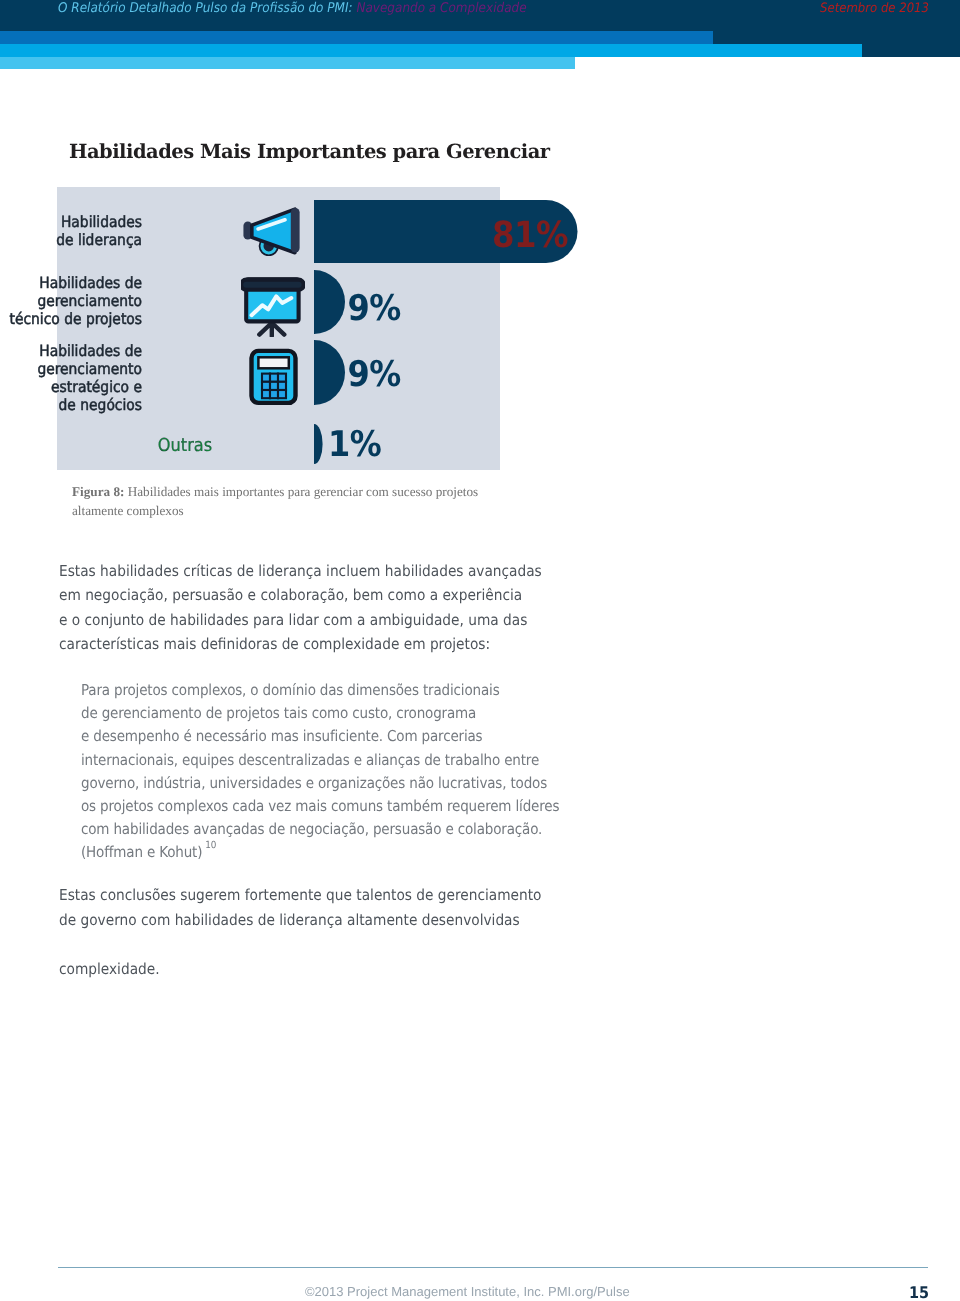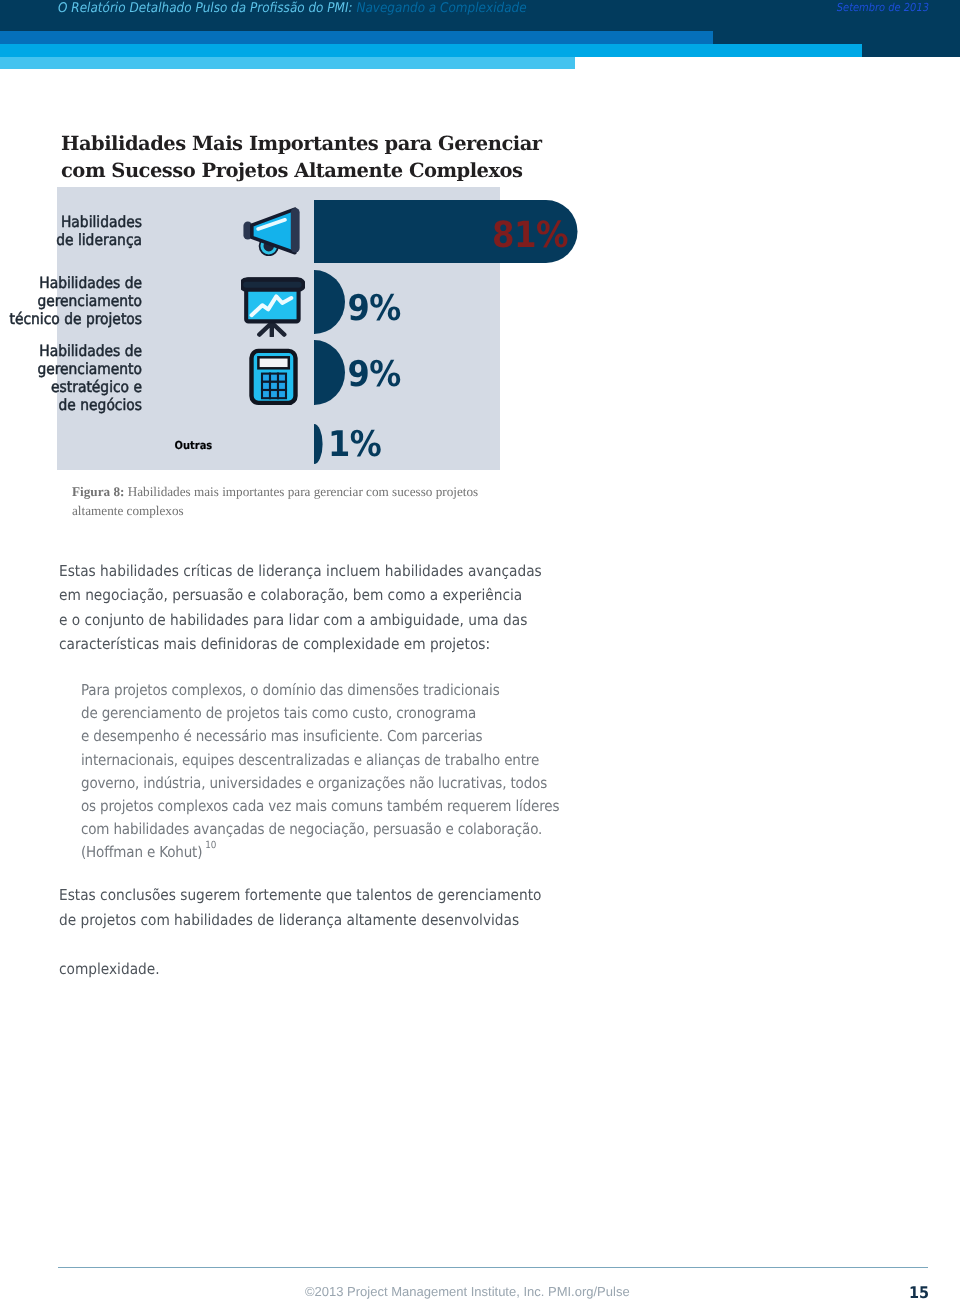--- a/index.html
+++ b/index.html
@@ -3,37 +3,37 @@
 <meta charset="utf-8">
 <title>Pulse</title>
 <style>
   html,body{margin:0;padding:0;}
   body{width:960px;height:1301px;background:#ffffff;font-family:"DejaVu Sans",sans-serif;-webkit-font-smoothing:antialiased;text-rendering:geometricPrecision;}
   .page{position:relative;width:960px;height:1301px;overflow:hidden;}
 
   
   .hdr-band{position:absolute;left:0;top:0;width:960px;height:31px;background:#023b5d;}
   .hdr-title{position:absolute;left:58px;top:1px;font-family:"DejaVu Sans Condensed","DejaVu Sans",sans-serif;font-style:italic;font-size:13.4px;color:#5cc2e8;white-space:nowrap;}
-  .hdr-title b{color:#0369a1;font-weight:400;}
-  .hdr-date{position:absolute;right:31px;top:1px;font-family:"DejaVu Sans Condensed","DejaVu Sans",sans-serif;font-style:italic;font-size:11px;color:#1d4ed8;white-space:nowrap;}
+  .hdr-title b{color:#701a75;font-weight:400;}
+  .hdr-date{position:absolute;right:31px;top:1px;font-family:"DejaVu Sans Condensed","DejaVu Sans",sans-serif;font-style:italic;font-size:13px;color:#b91c1c;white-space:nowrap;}
 
   .stripe{position:absolute;left:0;}
   .s1{top:31px;height:13px;width:713px;background:#0570ba;}
   .s1b{top:31px;left:713px;height:13px;width:247px;background:#023b5d;}
   .s2{top:44px;height:13px;width:862px;background:#00a8e6;}
   .s2b{top:44px;left:862px;height:13px;width:98px;background:#023b5d;}
   .s3{top:57px;height:12px;width:575px;background:#44c3ef;}
 
   
-  .title{position:absolute;left:57px;top:127px;width:540px;margin:4px;font-family:"DejaVu Serif",serif;font-weight:bold;font-size:19.5px;letter-spacing:-0.5px;line-height:26.9px;color:#211f20;}
+  .title{position:absolute;left:57px;top:127px;width:540px;margin:12px;font-family:"DejaVu Serif",serif;font-weight:bold;font-size:19.5px;letter-spacing:-0.5px;line-height:26.9px;color:#211f20;}
 
   
   .panel{position:absolute;left:57px;top:187px;width:443px;height:283px;background:#d4dae4;}
   .rowlabel{position:absolute;text-align:right;white-space:nowrap;font-family:"DejaVu Sans Condensed","DejaVu Sans",sans-serif;font-weight:400;font-size:15.4px;line-height:18.1px;color:#1e2833;-webkit-text-stroke:0.5px #1e2833;}
-  .rowlabel.small{font-size:11px;font-weight:700;color:#000000;-webkit-text-stroke:0.2px #1c2530;}
+  .rowlabel.small{font-size:18px;font-weight:400;color:#15803d;-webkit-text-stroke:0.2px #1c2530;}
   .icon{position:absolute;}
   .bar{position:absolute;background:#053a5c;}
   .barcap{position:absolute;}
   .valin{position:absolute;font-family:"DejaVu Sans Condensed","DejaVu Sans",sans-serif;font-weight:bold;font-size:36px;color:#7f1d1d;letter-spacing:-.5px;}
   .valout{position:absolute;font-family:"DejaVu Sans Condensed","DejaVu Sans",sans-serif;font-weight:bold;font-size:35.5px;color:#053a5c;letter-spacing:-.5px;}
 
   
   .cap{position:absolute;left:72px;top:482px;margin:0;white-space:nowrap;font-family:Liberation Serif, serif;font-size:13.2px;line-height:19.2px;color:#737373;}
   .cap b{font-weight:bold;}
 
@@ -57,21 +57,21 @@
   <div class="hdr-band"></div>
   <div class="hdr-title"><span>O Relatório Detalhado Pulso da Profissão do PMI: </span><b>Navegando a Complexidade</b></div>
   <div class="hdr-date">Setembro de 2013</div>
 
   <div class="stripe s1b"></div>
   <div class="stripe s1"></div>
   <div class="stripe s2b"></div>
   <div class="stripe s2"></div>
   <div class="stripe s3"></div>
 
-  <h1 class="title"><span>Habilidades Mais Importantes para Gerenciar</span><br><span>com Sucesso Projetos Altamente Complexos</span></h1>
+  <h1 class="title"><span>Habilidades Mais Importantes para Gerenciar</span><br></h1>
 
   <div class="panel">
 
     <div class="rowlabel" style="right:358px;top:25.5px;"><span>Habilidades</span><br><span>de liderança</span></div>
     <svg class="icon" style="left:185px;top:19px;" width="62" height="50" viewBox="0 0 62 52">
       <g fill="none" stroke="#151b2e" stroke-linejoin="round" stroke-linecap="round">
         <path d="M4.8 20.6 L4.8 30.4" stroke="#2b3750" stroke-width="9.1"></path>
         <circle cx="26.6" cy="41.7" r="9.2" fill="#1d2438" stroke="#151b2e" stroke-width="2.6"></circle>
         <circle cx="26.6" cy="41.7" r="7.1" fill="none" stroke="#2fc2e6" stroke-width="3.2"></circle>
         <path d="M9.0 20.0 L53.8 3.2 L53.8 48.6 L9.0 32.6 Z" fill="#14b2eb" stroke-width="3.7"></path>
@@ -125,19 +125,19 @@
         <path d="M0 0 A8.6 20 0 0 1 0 40 Z" fill="#053a5c"></path>
       </svg>
     <div class="valout" style="left:271px;top:237px;">1%</div>
 
   </div>
 
   <div class="cap"><b>Figura 8:</b><span> Habilidades mais importantes para gerenciar com sucesso projetos</span><br><span>altamente complexos</span></div>
 
   <p class="body p1"><span>Estas habilidades críticas de liderança incluem habilidades avançadas</span><br><span>em negociação, persuasão e colaboração, bem como a experiência</span><br><span>e o conjunto de habilidades para lidar com a ambiguidade, uma das</span><br><span>características mais definidoras de complexidade em projetos:</span></p>
   <p class="body p2"><span>Para projetos complexos, o domínio das dimensões tradicionais</span><br><span>de gerenciamento de projetos tais como custo, cronograma</span><br><span>e desempenho é necessário mas insuficiente. Com parcerias</span><br><span>internacionais, equipes descentralizadas e alianças de trabalho entre</span><br><span>governo, indústria, universidades e organizações não lucrativas, todos</span><br><span>os projetos complexos cada vez mais comuns também requerem líderes</span><br><span>com habilidades avançadas de negociação, persuasão e colaboração.</span><br><span>(Hoffman e Kohut)</span><sup>10</sup></p>
-  <p class="body p3"><span>Estas conclusões sugerem fortemente que talentos de gerenciamento</span><br><span>de projetos com habilidades de liderança altamente desenvolvidas</span><br><br><span>complexidade.</span></p>
+  <p class="body p3"><span>Estas conclusões sugerem fortemente que talentos de gerenciamento</span><br><span>de governo com habilidades de liderança altamente desenvolvidas</span><br><br><span>complexidade.</span></p>
 
   <div class="frule"></div>
   <div class="fcopy">©2013 Project Management Institute, Inc. PMI.org/Pulse</div>
   <div class="fpage">15</div>
 
 </div>
 
 </body></html>

